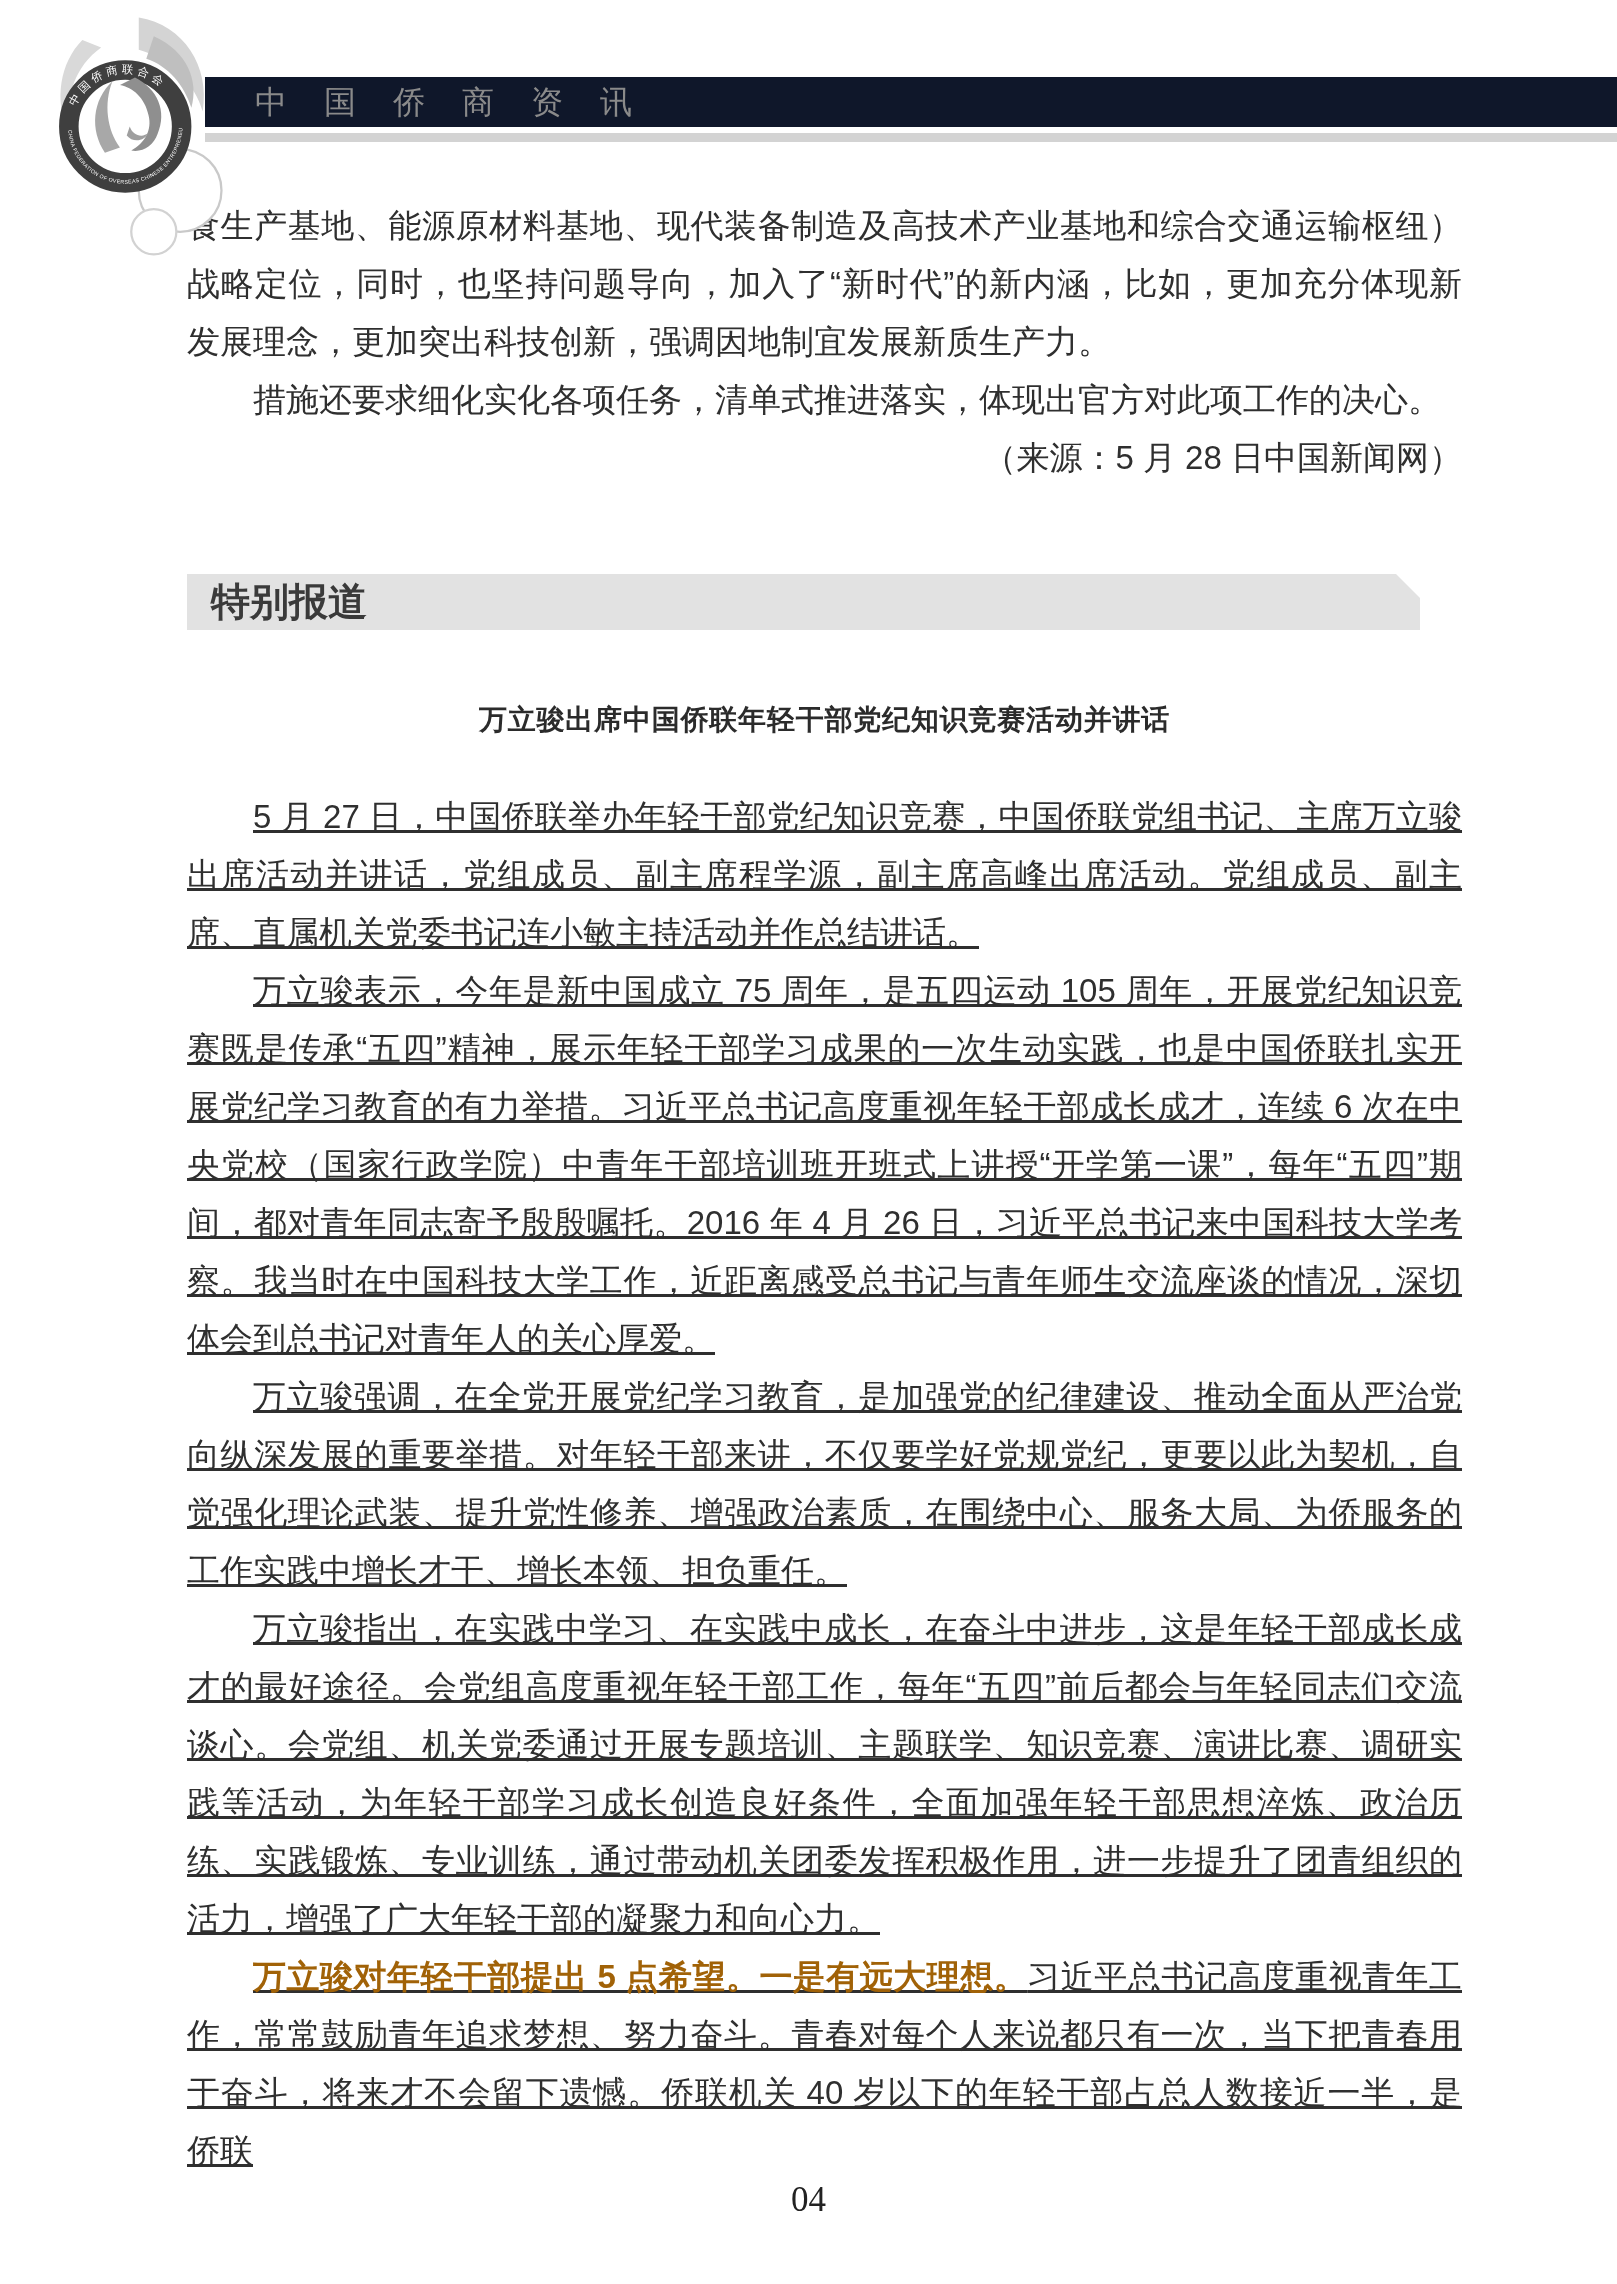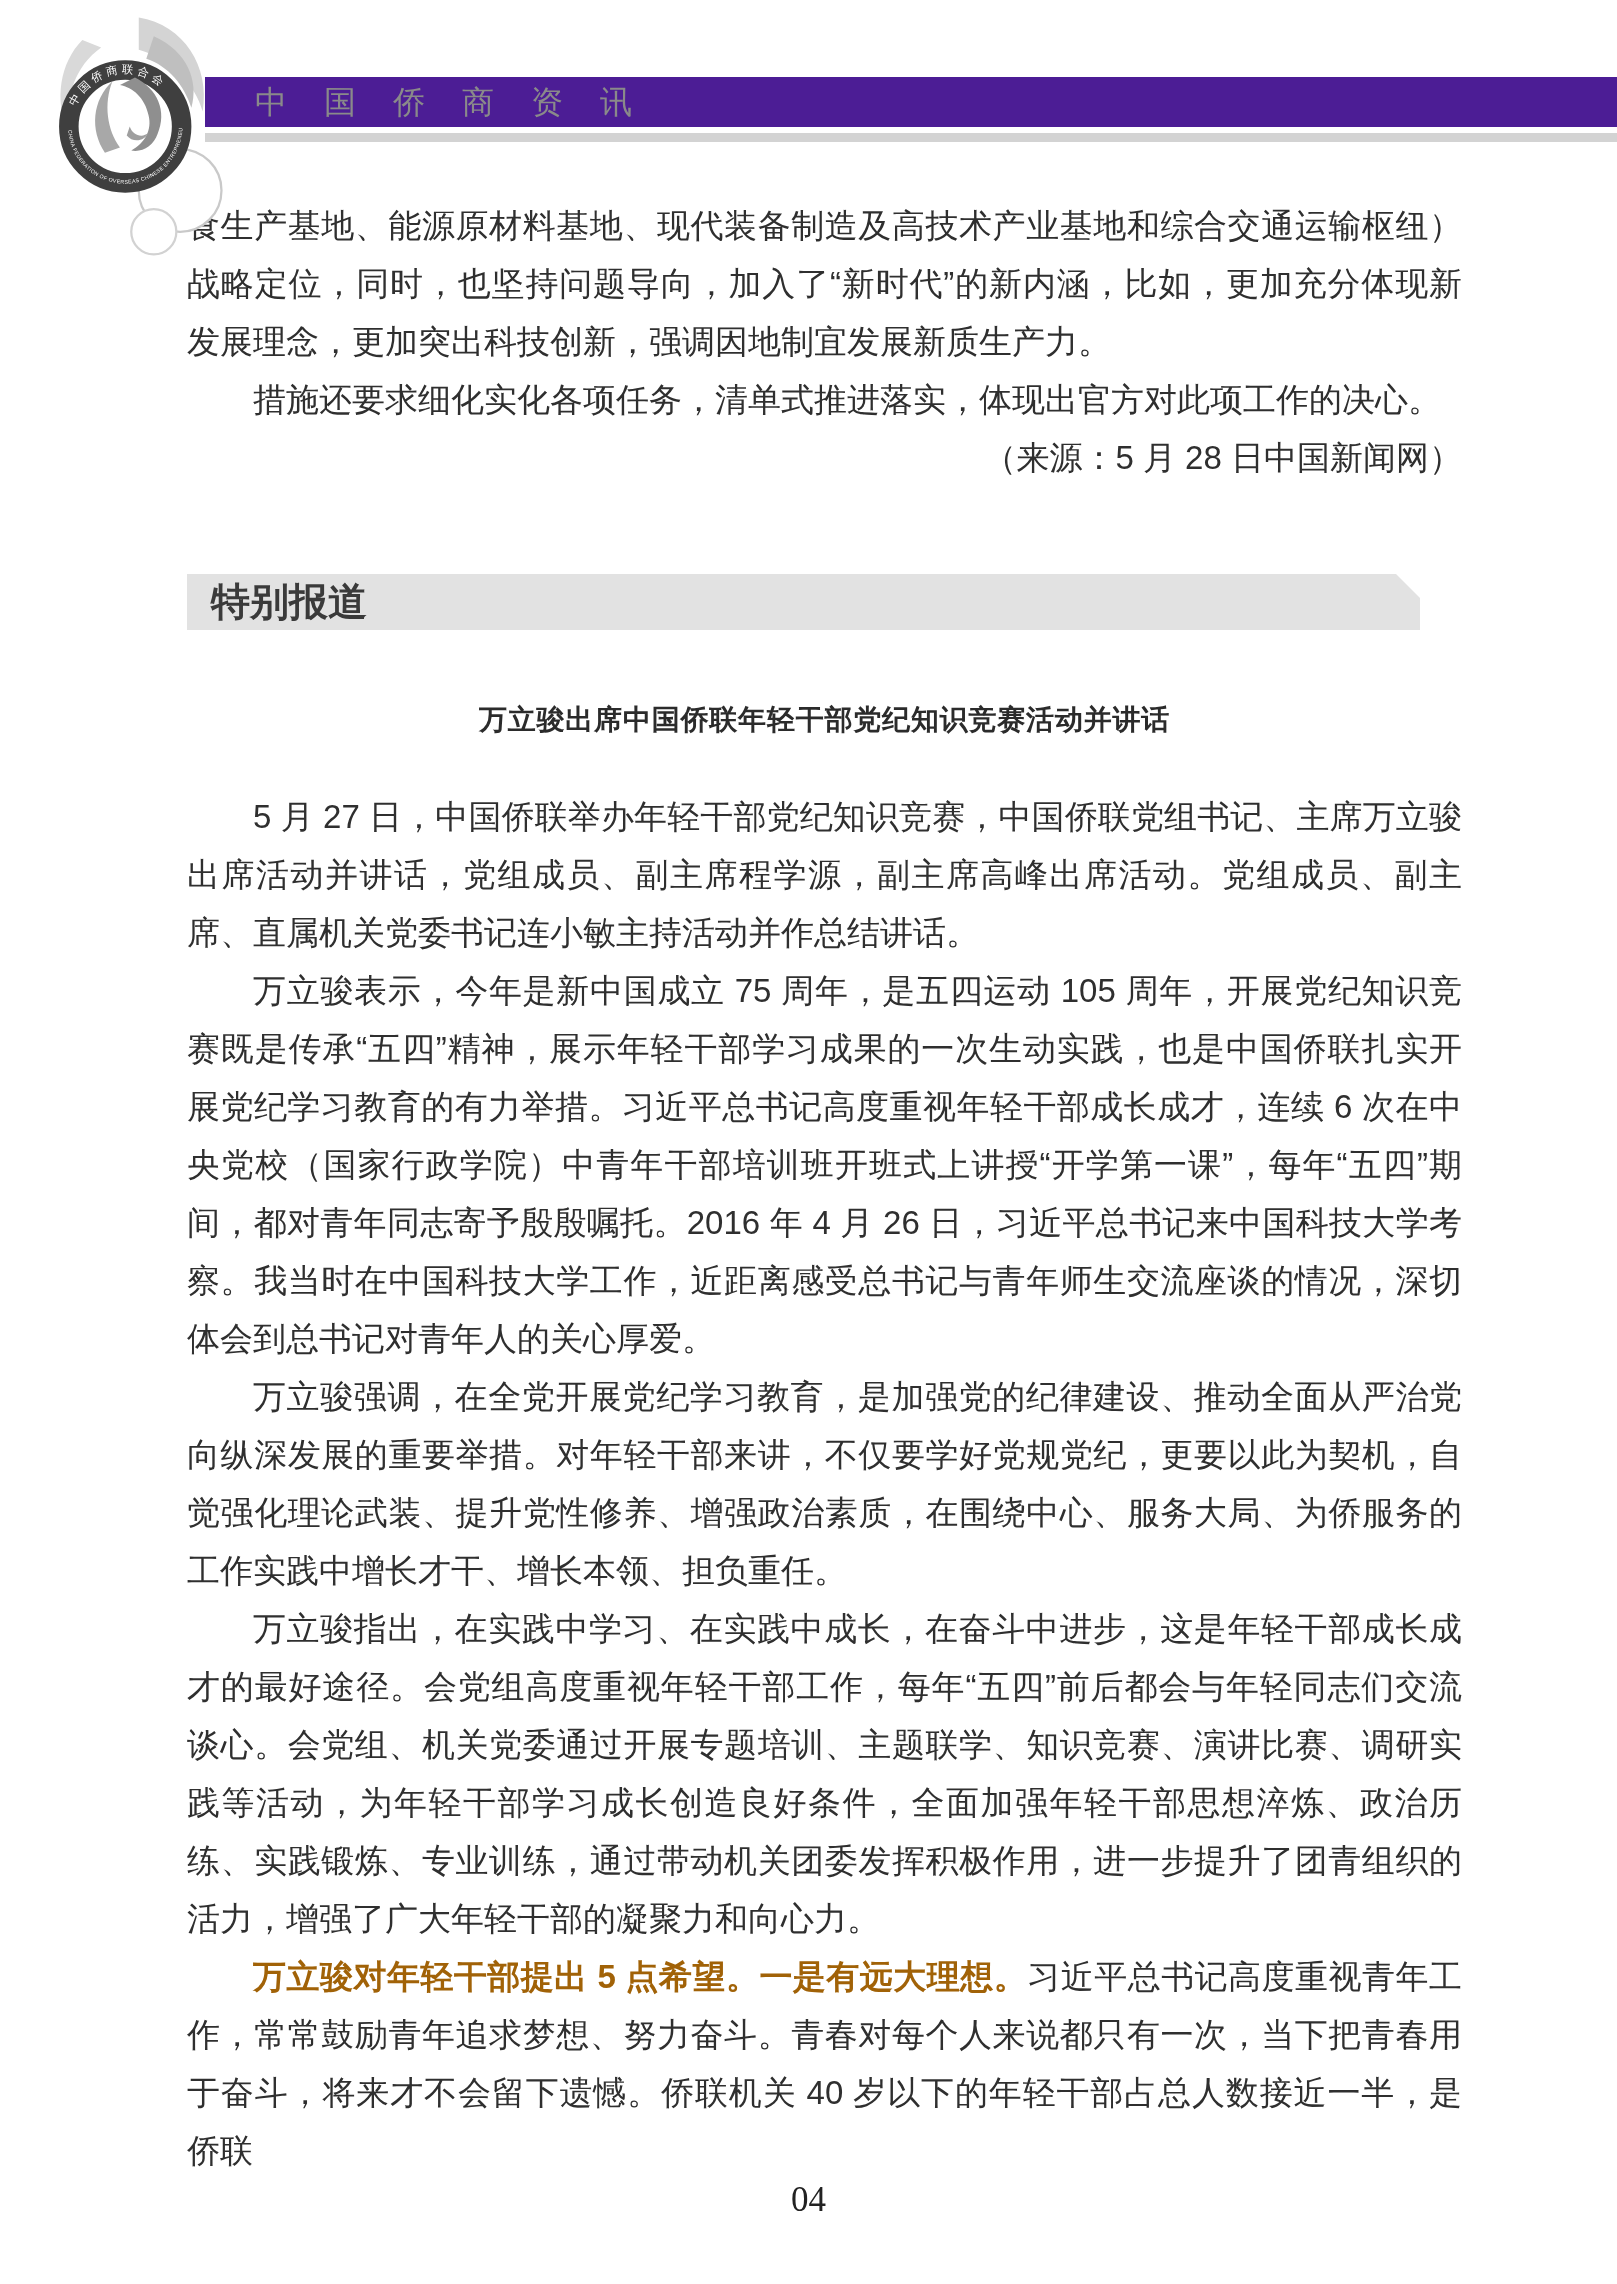--- a/index.html
+++ b/index.html
@@ -8,21 +8,21 @@
     width:1617px; height:2284px;
     background:#ffffff;
     overflow:hidden;
     font-family:"Liberation Sans", sans-serif;
     color:#2f2f2f;
   }
 
   
   .masthead-band {
     position:absolute; left:205px; right:0; top:77px; height:50px;
-    background:#4c1d95; z-index:1;
+    background:#0f172a; z-index:1;
   }
   .masthead-title {
     padding-left:50px; line-height:50px;
     font-size:32px; color:#8a8a8a; letter-spacing:37px;
     white-space:nowrap;
   }
   .masthead-underline {
     position:absolute; left:205px; right:0; top:133px; height:9px;
     background:#d3d3d3; z-index:1;
   }
@@ -54,21 +54,21 @@
     font-size:39px; font-weight:700; color:#3a3a3a;
     line-height:56px; padding-left:24px;
   }
 
   
   .article-title {
     margin:63px 0 0 0; font-size:28px; font-weight:700;
     line-height:53px; text-align:center; color:#2b2b2b;
     letter-spacing:0.8px;
   }
-  .article-body { margin-top:42px; }
+  .article-body { margin-top:42px;text-decoration:underline; }
   .article-body .para b { font-weight:700; color:#a16207;margin-top:19px; }
 
   
   .page-number {
     position:absolute; left:0; right:0; top:2180px;
     text-align:center;
     font-family:"Liberation Serif", serif;
     font-size:35px; color:#222;
   }
 </style>

